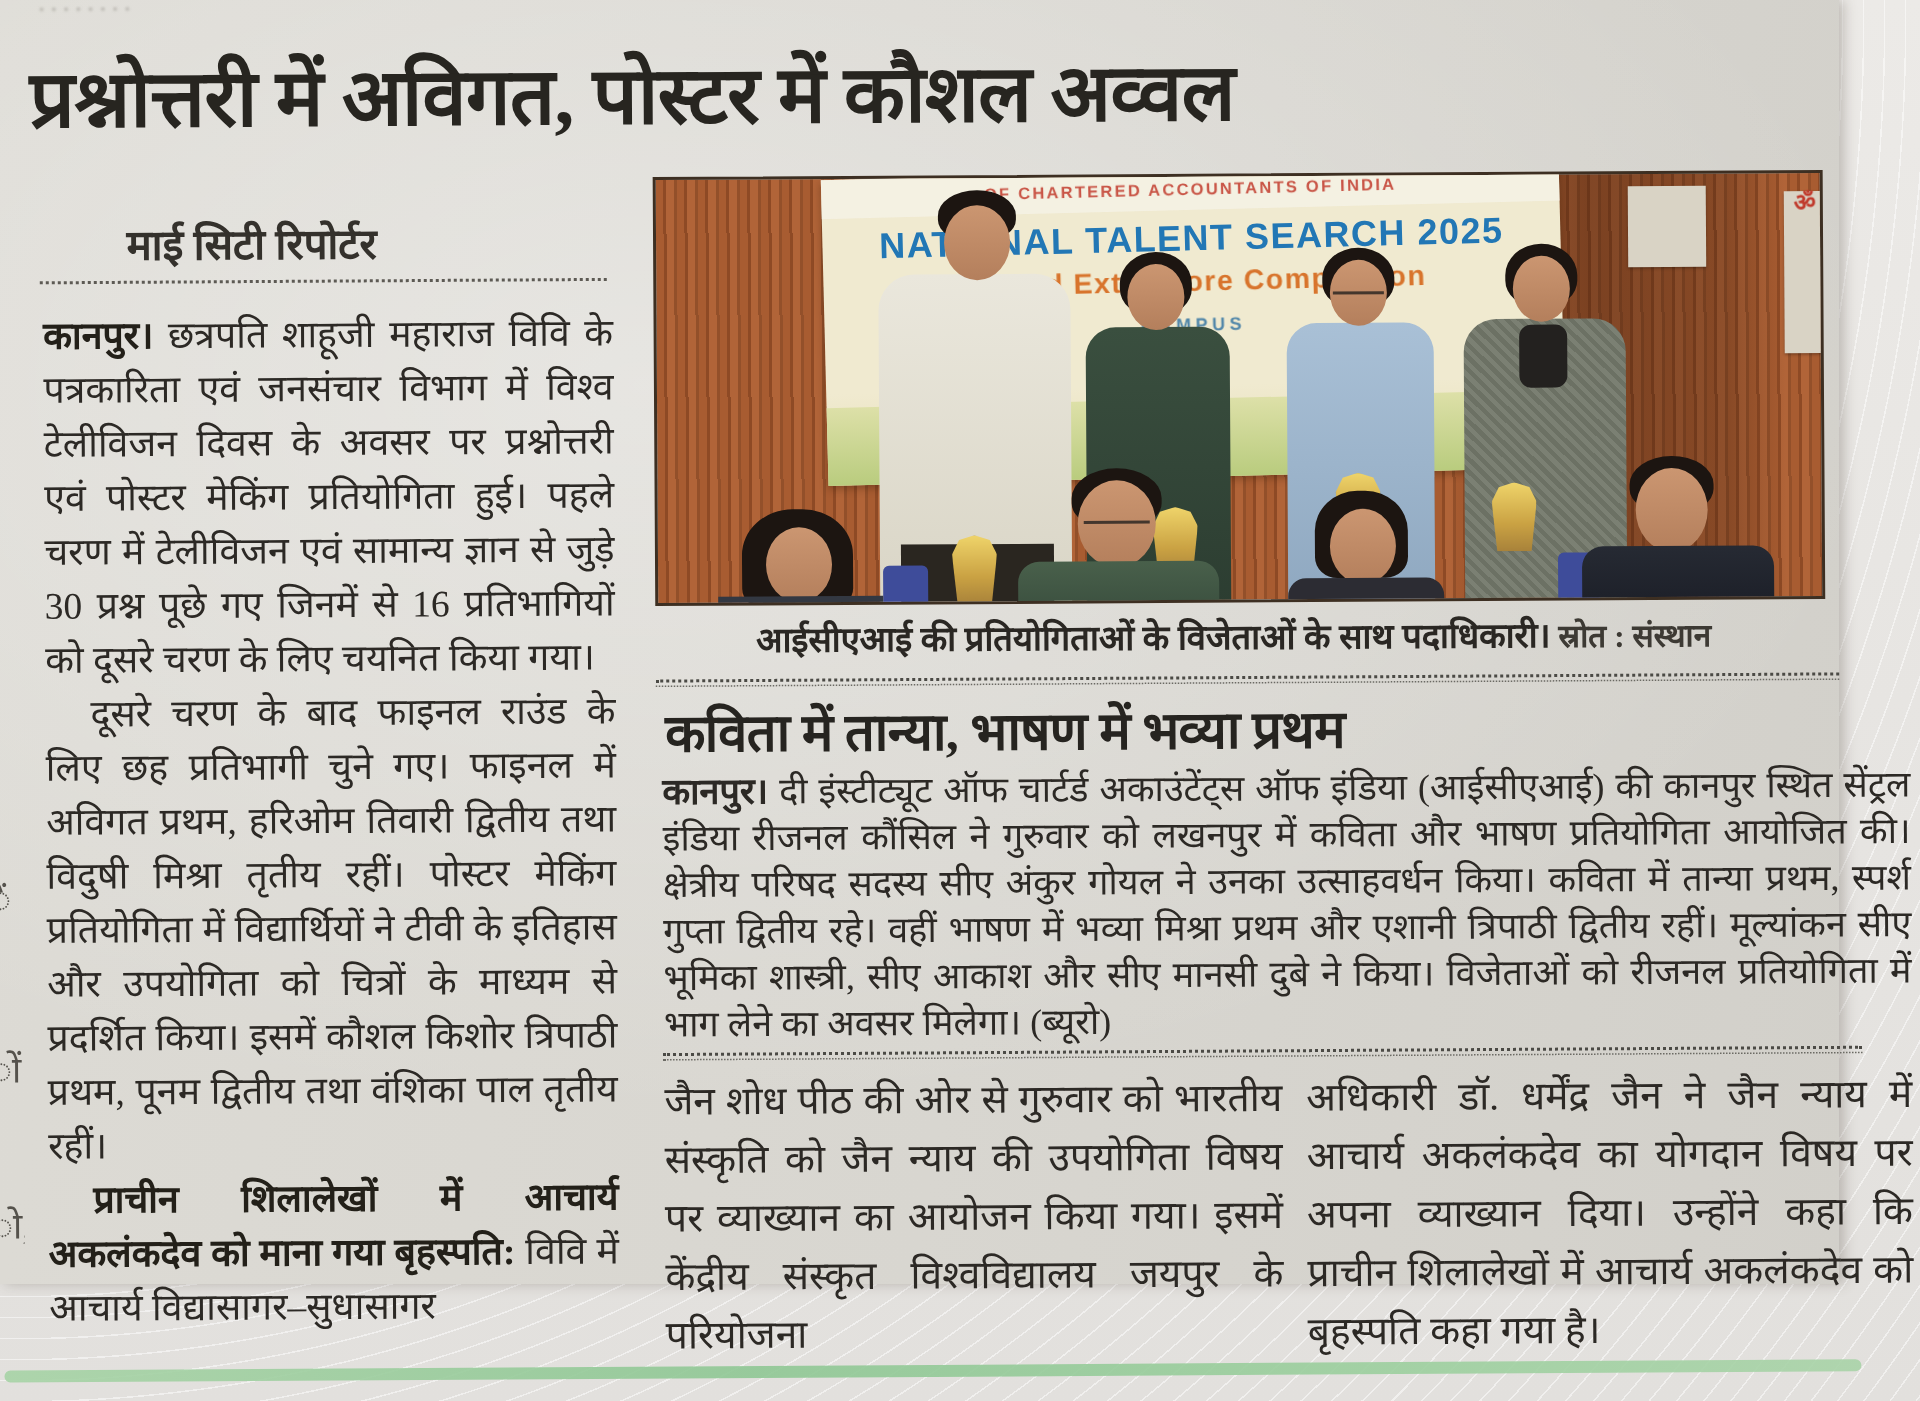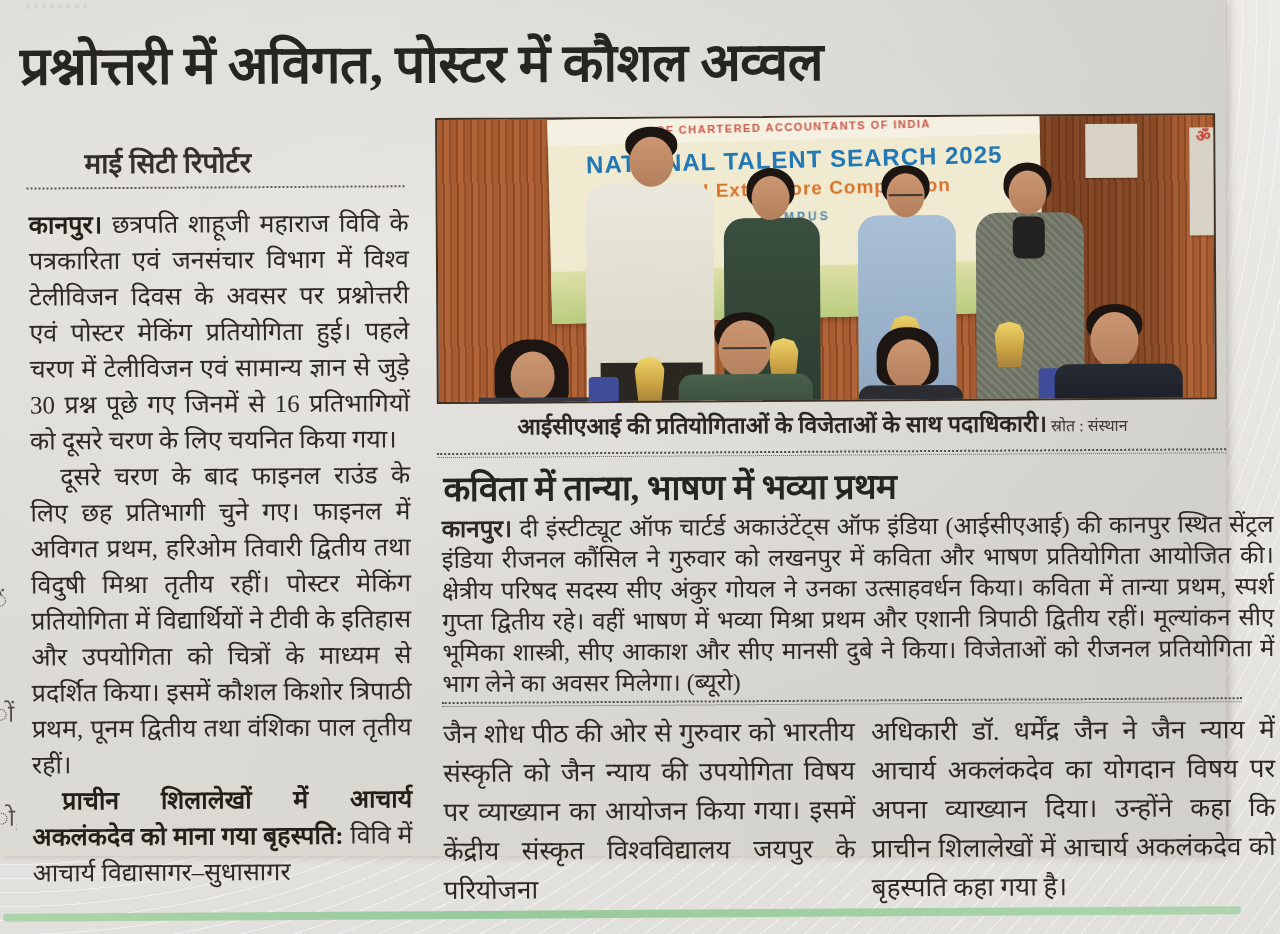--- a/index.html
+++ b/index.html
@@ -108,21 +108,21 @@
     clip-path:polygon(50% 0, 84% 7%, 100% 28%, 88% 100%, 12% 100%, 0 28%, 16% 7%);
     filter:drop-shadow(0 0 1px #4d3a12);
   }
   .chair { position:absolute; background:#3e4c9a; border-radius:4px 4px 0 0; }
 
   
   .caption {
     position:absolute; left:450px; top:409px; width:745px; text-align:center;
     font-size:23px; font-weight:700; color:#2a2723;
   }
-  .caption .src { font-weight:400; font-size:16px; color:#3d3a34; }
+  .caption .src { font-weight:700; font-size:21px; color:#3d3a34; }
   .dotrule {
     position:absolute; height:5px;
     border-top:2px dotted #4b4a45; border-bottom:1px dotted #6b6a64;
   }
   .rule-cap { left:437px; top:452px; width:789px; }
   .subheadline {
     position:absolute; left:443px; top:463px;
     font-size:35px; font-weight:700; color:#262420; letter-spacing:-0.5px;
   }
   .a2body {

